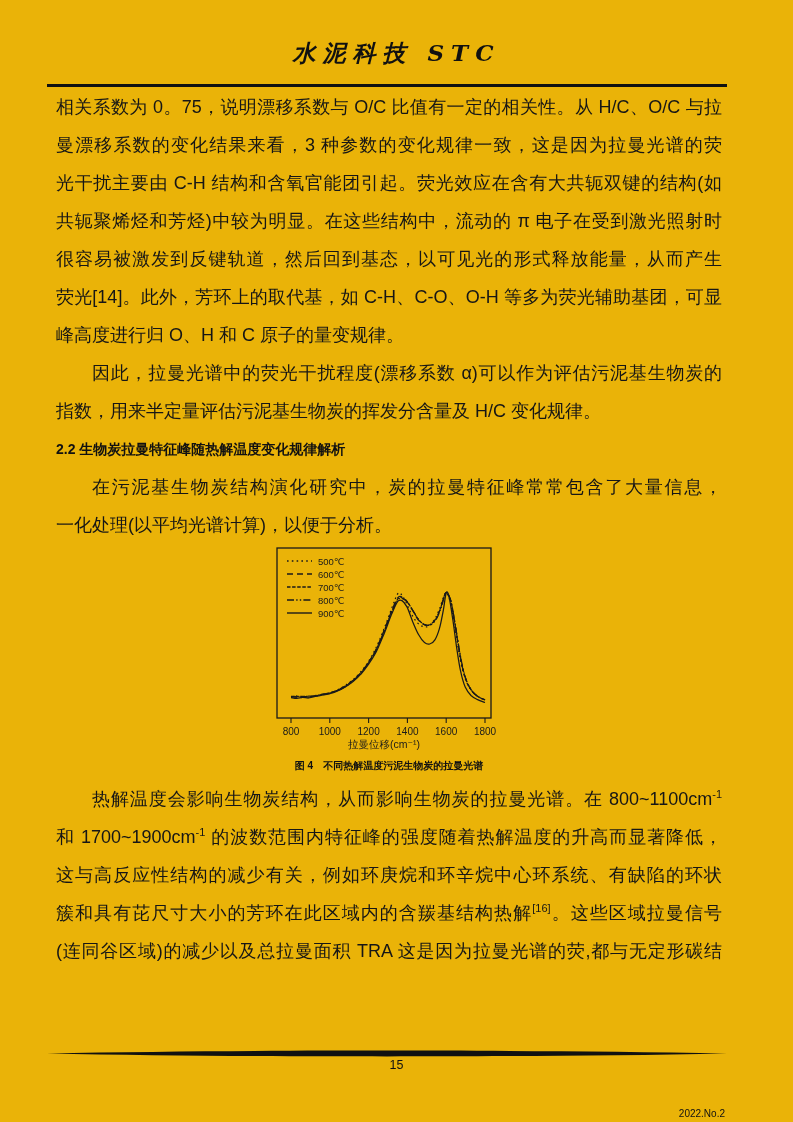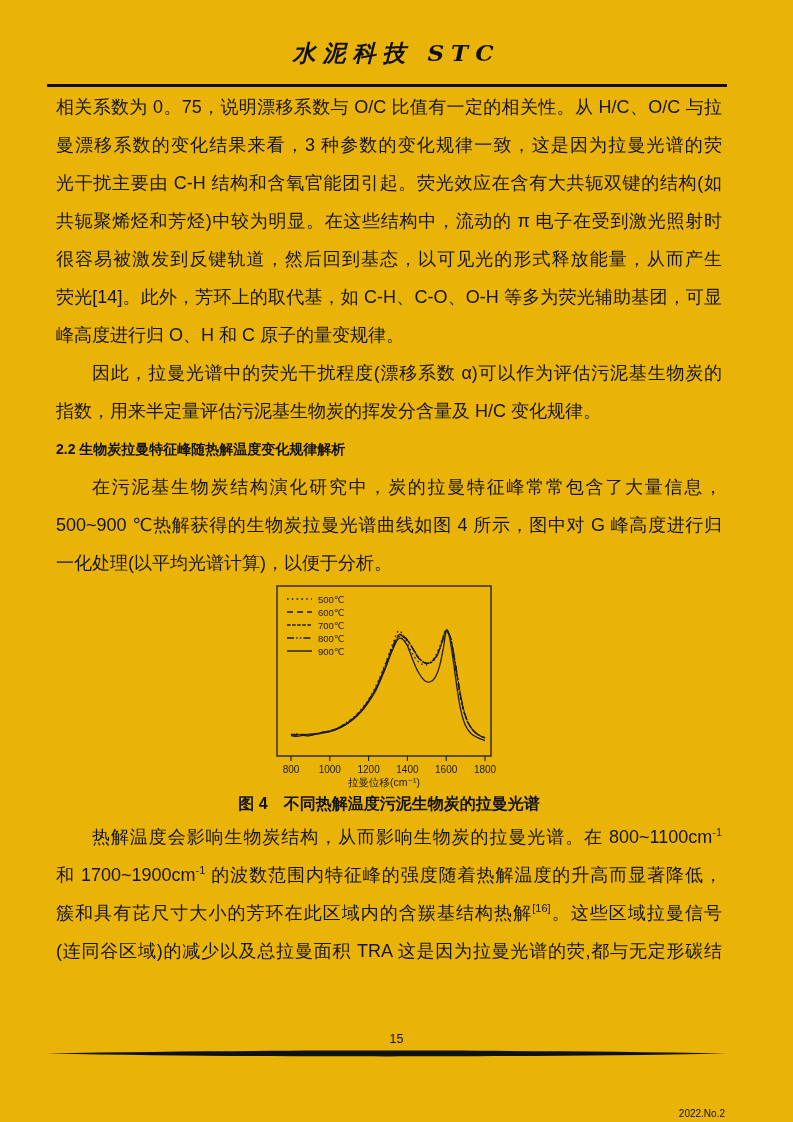--- a/index.html
+++ b/index.html
@@ -20,26 +20,26 @@
     font-size:18px;line-height:38px;color:#161616;
     text-align:justify;text-align-last:justify;
   }
   .line.last{text-align-last:left;}
   .line.indent{text-indent:36px;}
   .line sup{font-size:11px;vertical-align:super;line-height:0;}
   .heading{font-size:14px;line-height:38px;font-weight:bold;color:#111;}
   .figure-wrap{text-align:center;margin:2px 0 0 0;height:206px;}
   .figure-wrap svg{font-family:"Liberation Sans","DejaVu Sans",sans-serif;}
   .caption{
-    text-align:center;font-weight:bold;font-size:16px;line-height:28px;
+    text-align:center;font-weight:bold;font-size:10px;line-height:28px;
     color:#111;margin:0 0 0 0;
   }
   .footer-rule{position:absolute;top:1050px;left:47px;}
   .footer-page{
-    position:absolute;top:1032px;left:0;width:100%;text-align:center;
+    position:absolute;top:1058px;left:0;width:100%;text-align:center;
     font-size:12.5px;color:#111;
   }
   .footer-issue{position:absolute;top:1108px;right:68px;font-size:10px;color:#111;}
 </style>
 </head>
 <body>
 
 <div class="page">
   <div class="header-title">水泥科技 STC</div>
   <div class="header-rule"></div>
@@ -50,21 +50,20 @@
         <div class="line">曼漂移系数的变化结果来看，3 种参数的变化规律一致，这是因为拉曼光谱的荧</div>
         <div class="line">光干扰主要由 C-H 结构和含氧官能团引起。荧光效应在含有大共轭双键的结构(如</div>
         <div class="line">共轭聚烯烃和芳烃)中较为明显。在这些结构中，流动的 π 电子在受到激光照射时</div>
         <div class="line">很容易被激发到反键轨道，然后回到基态，以可见光的形式释放能量，从而产生</div>
         <div class="line">荧光[14]。此外，芳环上的取代基，如 C-H、C-O、O-H 等多为荧光辅助基团，可显</div>
         <div class="line last">峰高度进行归 O、H 和 C 原子的量变规律。</div>
         <div class="line indent">因此，拉曼光谱中的荧光干扰程度(漂移系数 α)可以作为评估污泥基生物炭的</div>
         <div class="line last">指数，用来半定量评估污泥基生物炭的挥发分含量及 H/C 变化规律。</div>
         <div class="heading">2.2 生物炭拉曼特征峰随热解温度变化规律解析</div>
         <div class="line indent">在污泥基生物炭结构演化研究中，炭的拉曼特征峰常常包含了大量信息，</div>
-        <div class="line">500~900 ℃热解获得的生物炭拉曼光谱曲线如图 4 所示，图中对 G 峰高度进行归</div>
         <div class="line last">一化处理(以平均光谱计算)，以便于分析。</div>
       </div>
     <div class="figure-wrap">
       <svg id="chart-svg" width="230" height="204" viewBox="0 0 230 204">
           <rect x="3" y="2" width="214" height="170" fill="none" stroke="#1a1a1a" stroke-width="1.3"></rect>
           <line x1="17" y1="172" x2="17" y2="177" stroke="#1a1a1a" stroke-width="1.1"></line>
           <text x="17" y="189" text-anchor="middle" font-size="10" fill="#1a1a1a">800</text>
           <line x1="55.8" y1="172" x2="55.8" y2="177" stroke="#1a1a1a" stroke-width="1.1"></line>
           <text x="55.8" y="189" text-anchor="middle" font-size="10" fill="#1a1a1a">1000</text>
           <line x1="94.6" y1="172" x2="94.6" y2="177" stroke="#1a1a1a" stroke-width="1.1"></line>
@@ -90,20 +89,21 @@
           <text x="44" y="57.5" font-size="9.5" fill="#1a1a1a">800℃</text>
           <path d="M17.0,151.6C18.0,151.7 20.9,152.3 22.8,152.3C24.8,152.2 26.7,151.3 28.6,151.3C30.6,151.2 32.5,152.1 34.5,152.0C36.4,151.8 38.3,151.0 40.3,150.6C42.2,150.2 43.5,150.1 46.1,149.6C48.7,149.1 52.9,148.4 55.8,147.6C58.7,146.8 61.0,146.1 63.6,144.9C66.1,143.8 68.7,142.5 71.3,140.9C73.9,139.4 76.5,137.7 79.1,135.6C81.7,133.5 84.3,131.1 86.8,128.2C89.4,125.4 92.0,122.0 94.6,118.2C97.2,114.4 99.8,110.6 102.4,105.5C104.9,100.4 107.5,94.0 110.1,87.7C112.7,81.3 115.6,73.0 117.9,67.6C120.1,62.3 122.0,57.6 123.7,55.4C125.4,53.3 126.4,53.7 128.0,54.6C129.5,55.5 131.2,57.4 133.0,60.9C134.8,64.5 136.9,71.3 138.8,76.0C140.8,80.6 142.7,85.4 144.7,88.8C146.6,92.3 148.6,95.0 150.5,96.5C152.3,98.0 154.0,98.5 155.7,98.0C157.5,97.6 159.3,96.4 160.9,93.8C162.6,91.3 164.0,87.6 165.4,82.7C166.8,77.7 168.2,70.2 169.3,64.3C170.4,58.4 171.3,49.4 172.2,47.1C173.1,44.7 173.8,45.7 174.9,50.1C176.0,54.5 177.5,64.8 178.8,73.5C180.1,82.1 181.4,93.2 182.7,101.9C184.0,110.5 185.1,118.7 186.6,125.2C188.0,131.8 189.5,137.1 191.2,141.1C193.0,145.1 195.0,147.4 197.0,149.5C199.1,151.5 201.3,152.5 203.6,153.6C206.0,154.8 209.8,156.0 211.0,156.5" fill="none" stroke="#1a1a1a" stroke-width="1.25"></path>
           <line x1="13" y1="67" x2="38" y2="67" stroke="#1a1a1a" stroke-width="1.4"></line>
           <text x="44" y="70.5" font-size="9.5" fill="#1a1a1a">900℃</text>
         </svg>
     </div>
     <div class="caption">图 4　不同热解温度污泥生物炭的拉曼光谱</div>
     <div id="flow-bottom">
         <div class="line indent"><span>热解温度会影响生物炭结构，从而影响生物炭的拉曼光谱。在 800~1100cm</span><sup>-1</sup></div>
         <div class="line"><span>和 1700~1900cm</span><sup>-1</sup><span> 的波数范围内特征峰的强度随着热解温度的升高而显著降低，</span></div>
+        <div class="line">这与高反应性结构的减少有关，例如环庚烷和环辛烷中心环系统、有缺陷的环状</div>
         <div class="line"><span>簇和具有芘尺寸大小的芳环在此区域内的含羰基结构热解</span><sup>[16]</sup><span>。这些区域拉曼信号</span></div>
         <div class="line">(连同谷区域)的减少以及总拉曼面积 TRA 这是因为拉曼光谱的荧,都与无定形碳结</div>
       </div>
   </div>
 
   <svg class="footer-rule" width="680" height="7" viewBox="0 0 680 7">
     <path d="M0,3.5 C120,1 250,0.6 340,0.6 C430,0.6 560,1 680,3.5 C560,6 430,6.4 340,6.4 C250,6.4 120,6 0,3.5 Z" fill="#111"></path>
   </svg>
   <div class="footer-page">15</div>
   <div class="footer-issue">2022.No.2</div>

